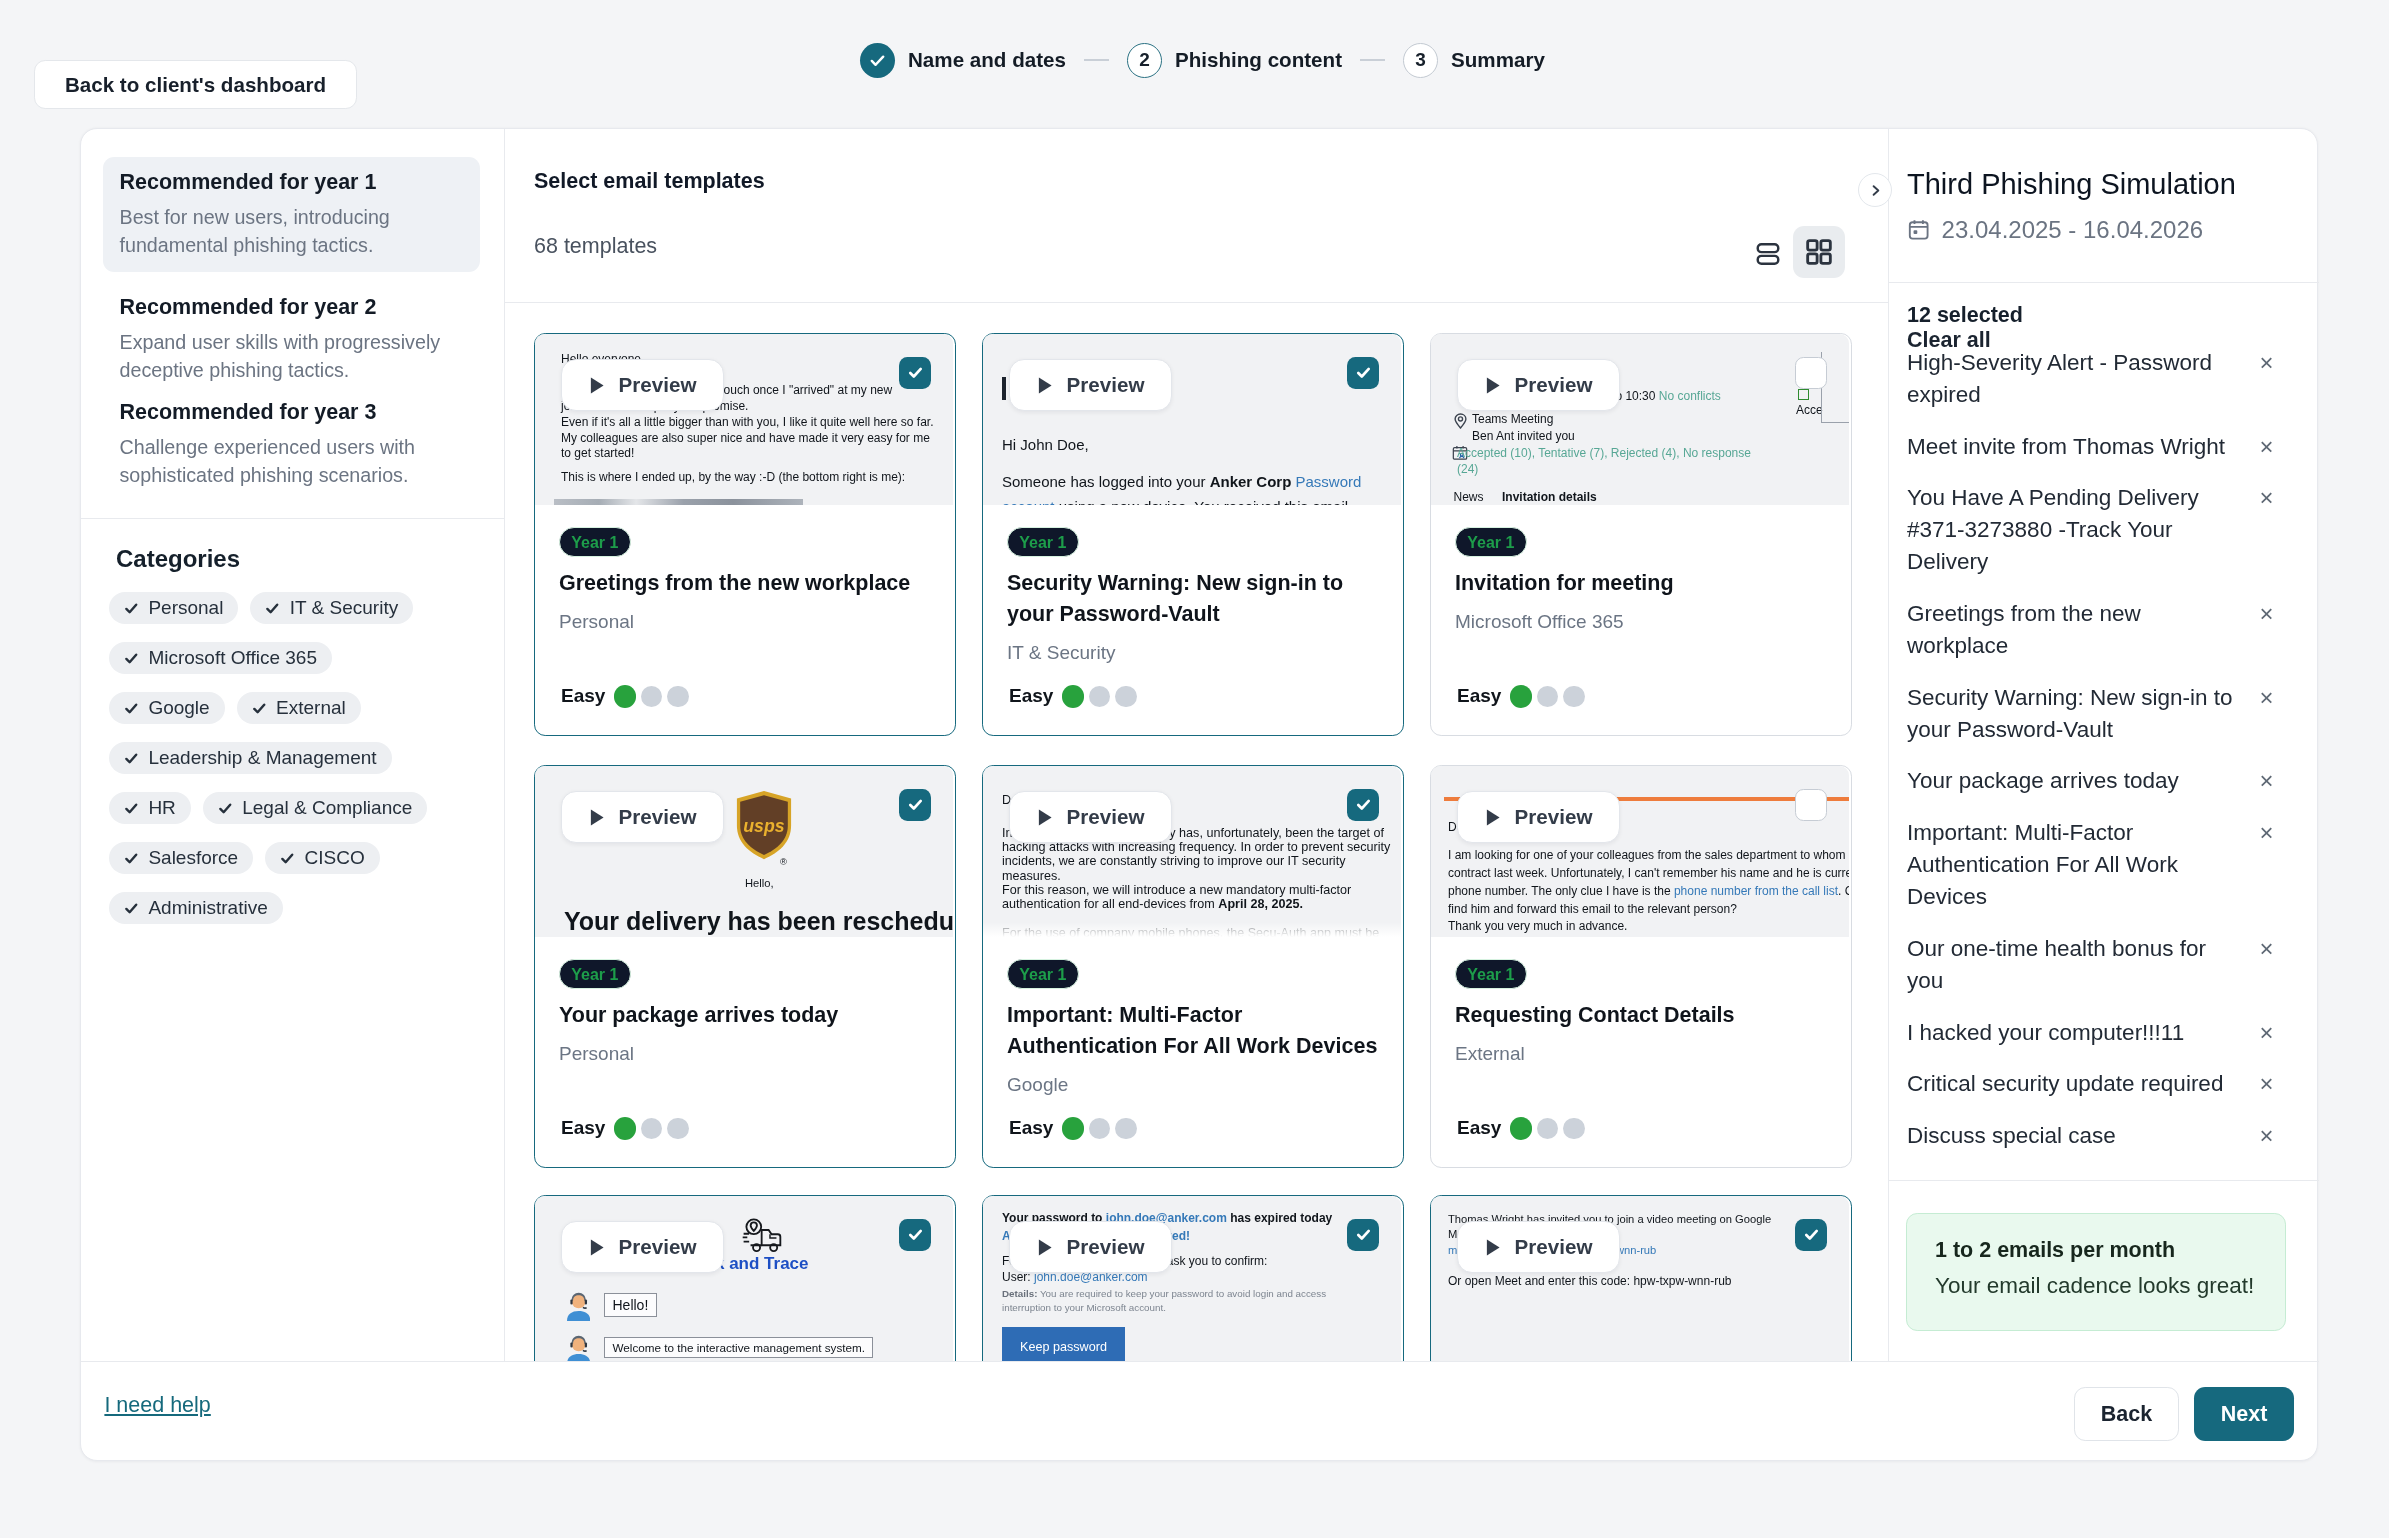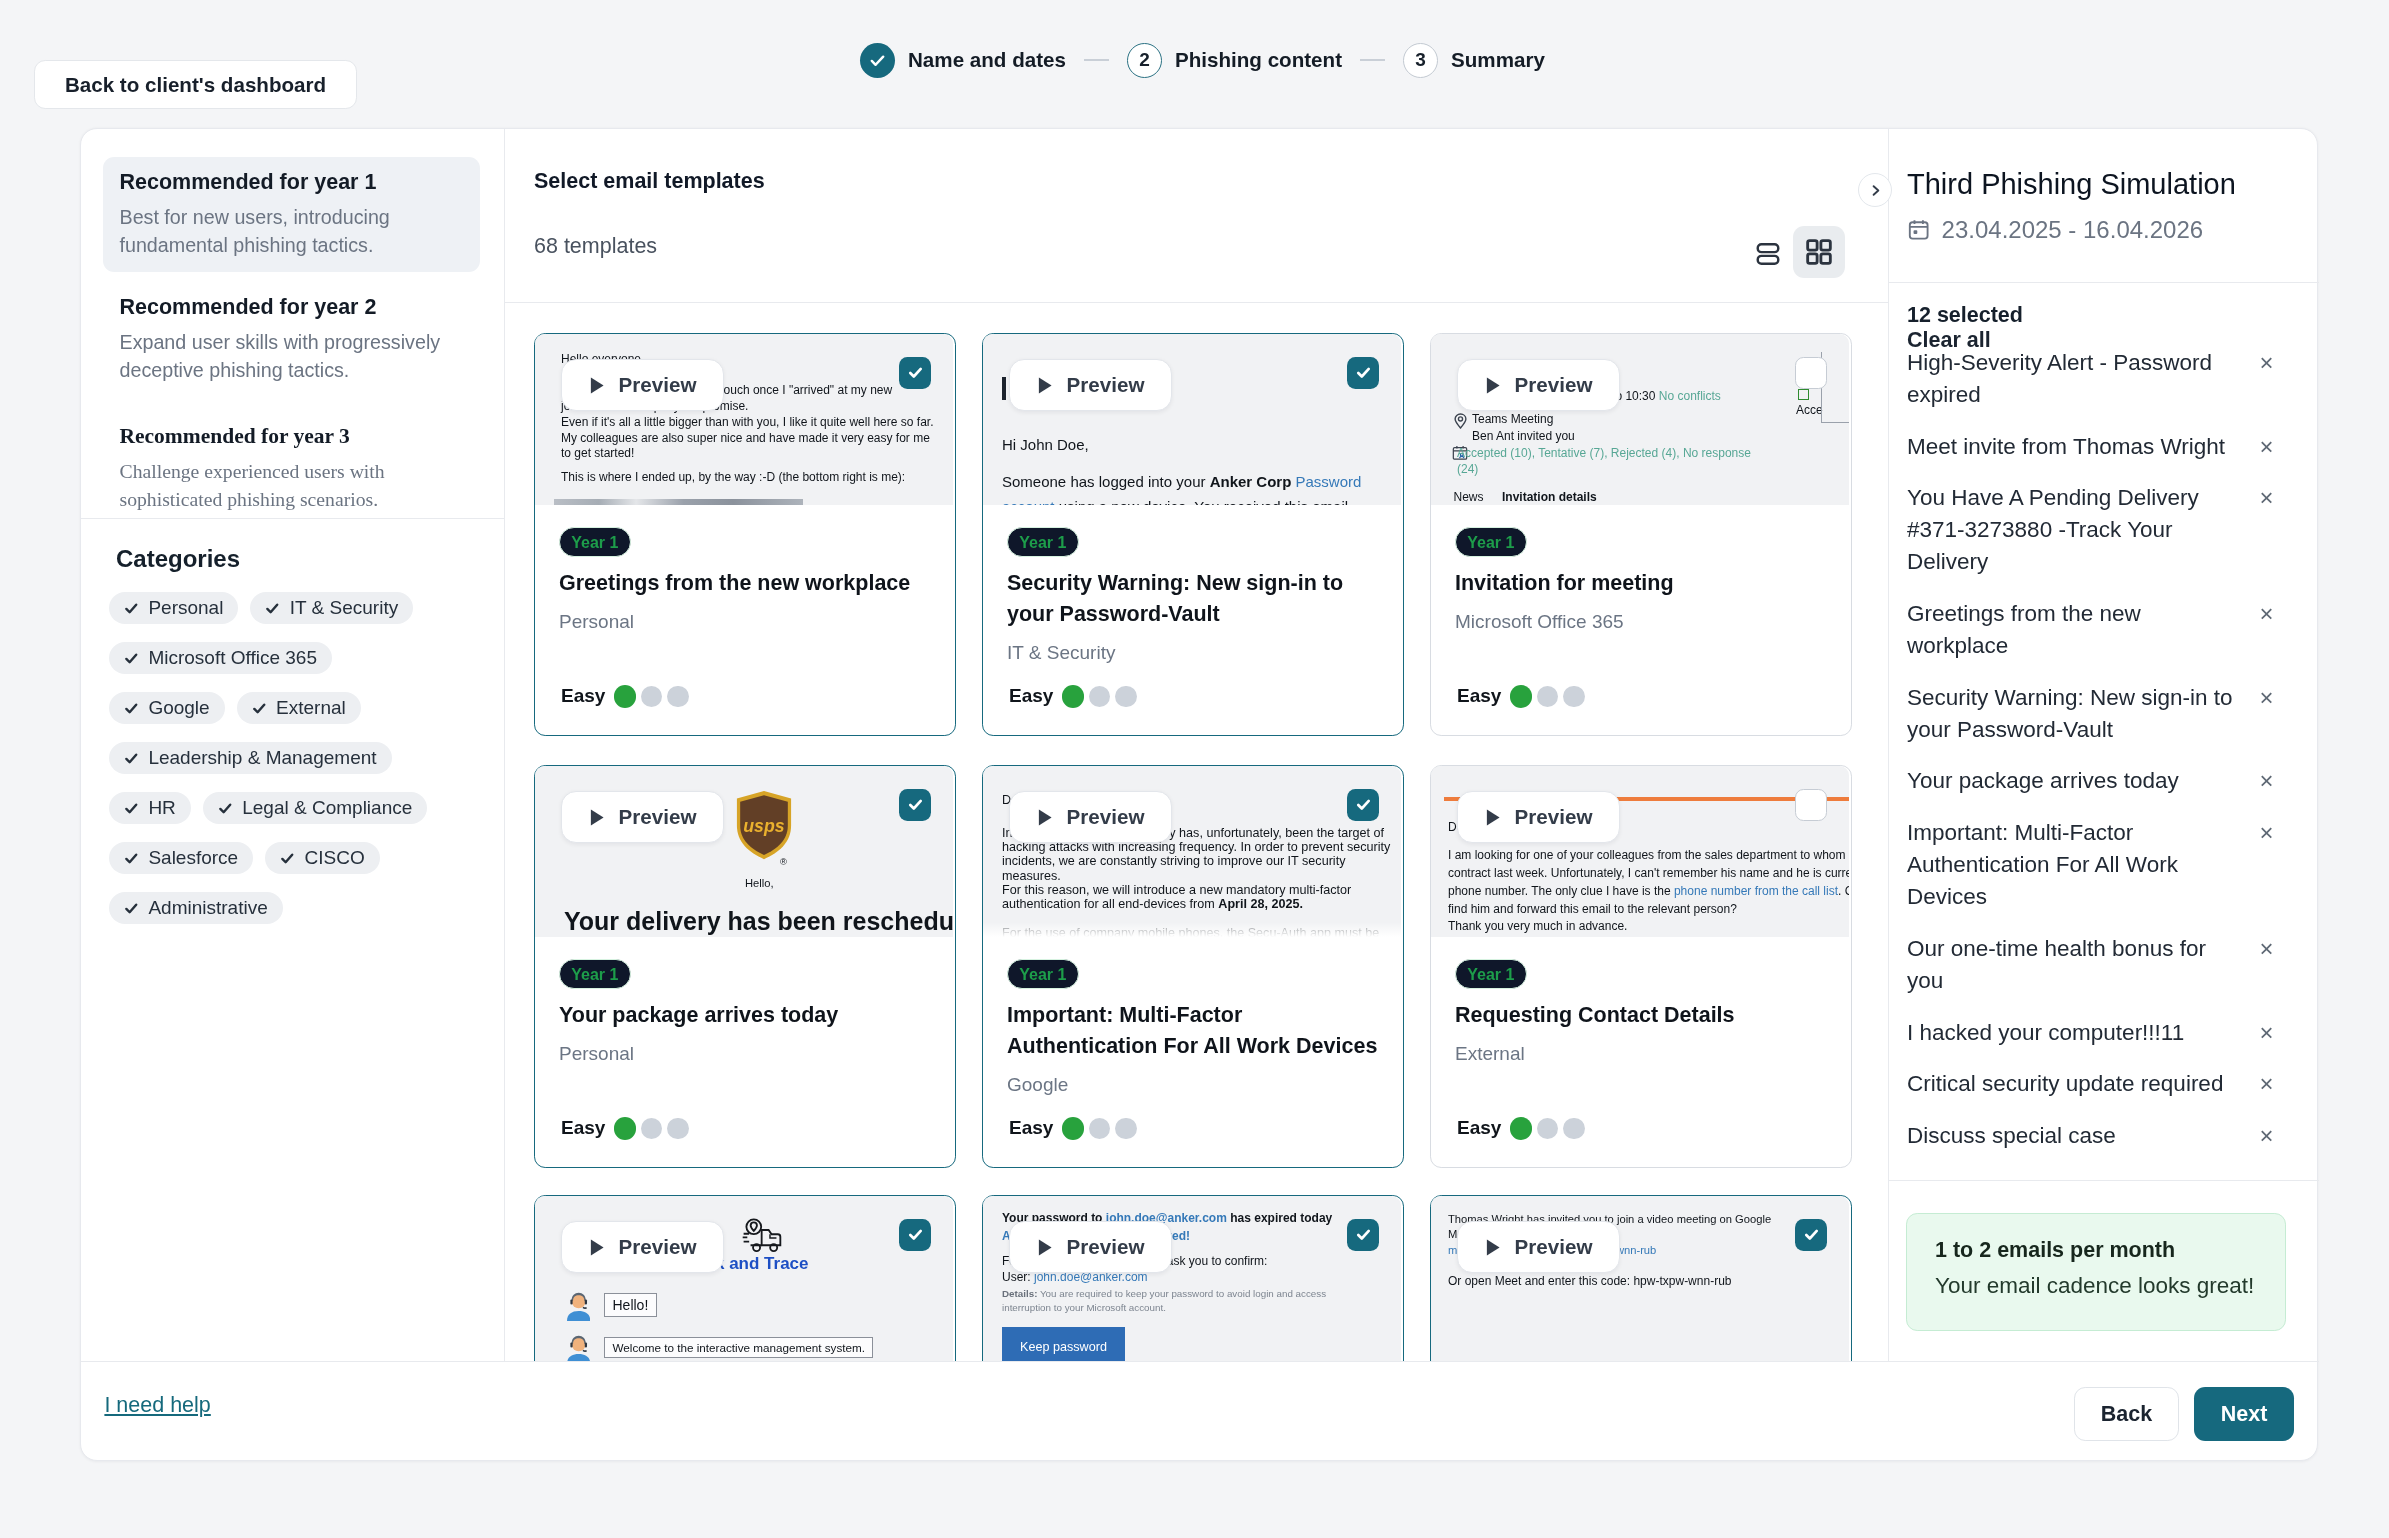--- a/index.html
+++ b/index.html
@@ -105,21 +105,21 @@
   <div class="hline" style="left:0;top:1232px;width:2238px;"></div>
 
   <div class="ycard on" style="top:28px;padding:13px 17px;">
     <div class="ytitle">Recommended for year 1</div>
     <div class="ybody">Best for new users, introducing<br>fundamental phishing tactics.</div>
   </div>
   <div class="ycard" style="top:153px;padding:13px 17px;">
     <div class="ytitle">Recommended for year 2</div>
     <div class="ybody">Expand user skills with progressively<br>deceptive phishing tactics.</div>
   </div>
-  <div class="ycard" style="top:282px;padding:13px 17px;font-family:Liberation Serif, serif;">
+  <div class="ycard" style="top:258px;padding:13px 17px;">
     <div class="ytitle">Recommended for year 3</div>
     <div class="ybody">Challenge experienced users with<br>sophisticated phishing scenarios.</div>
   </div>
   <div class="cats-h">Categories</div>
   <div class="chips" id="chips">
       <span class="chip"><svg width="15" height="15" viewBox="0 0 16 16">
           <path d="M2.5 8.5l3.5 3.5 7-8" stroke="#26303c" stroke-width="2.6" fill="none" stroke-linecap="round" stroke-linejoin="round"></path>
         </svg>Personal</span>
       <span class="chip"><svg width="15" height="15" viewBox="0 0 16 16">
           <path d="M2.5 8.5l3.5 3.5 7-8" stroke="#26303c" stroke-width="2.6" fill="none" stroke-linecap="round" stroke-linejoin="round"></path>

